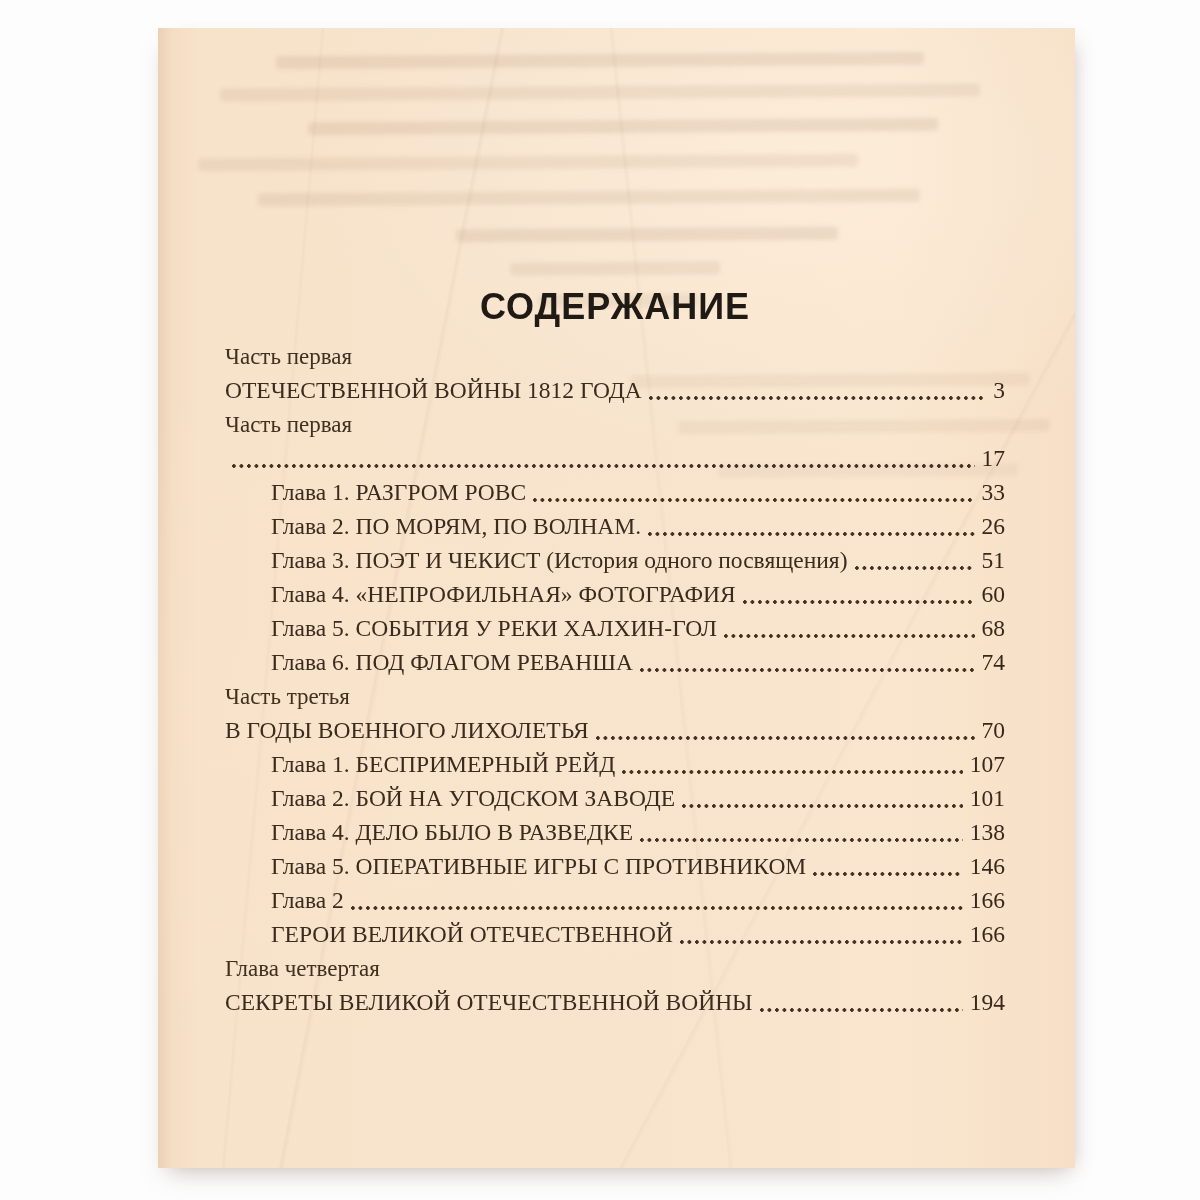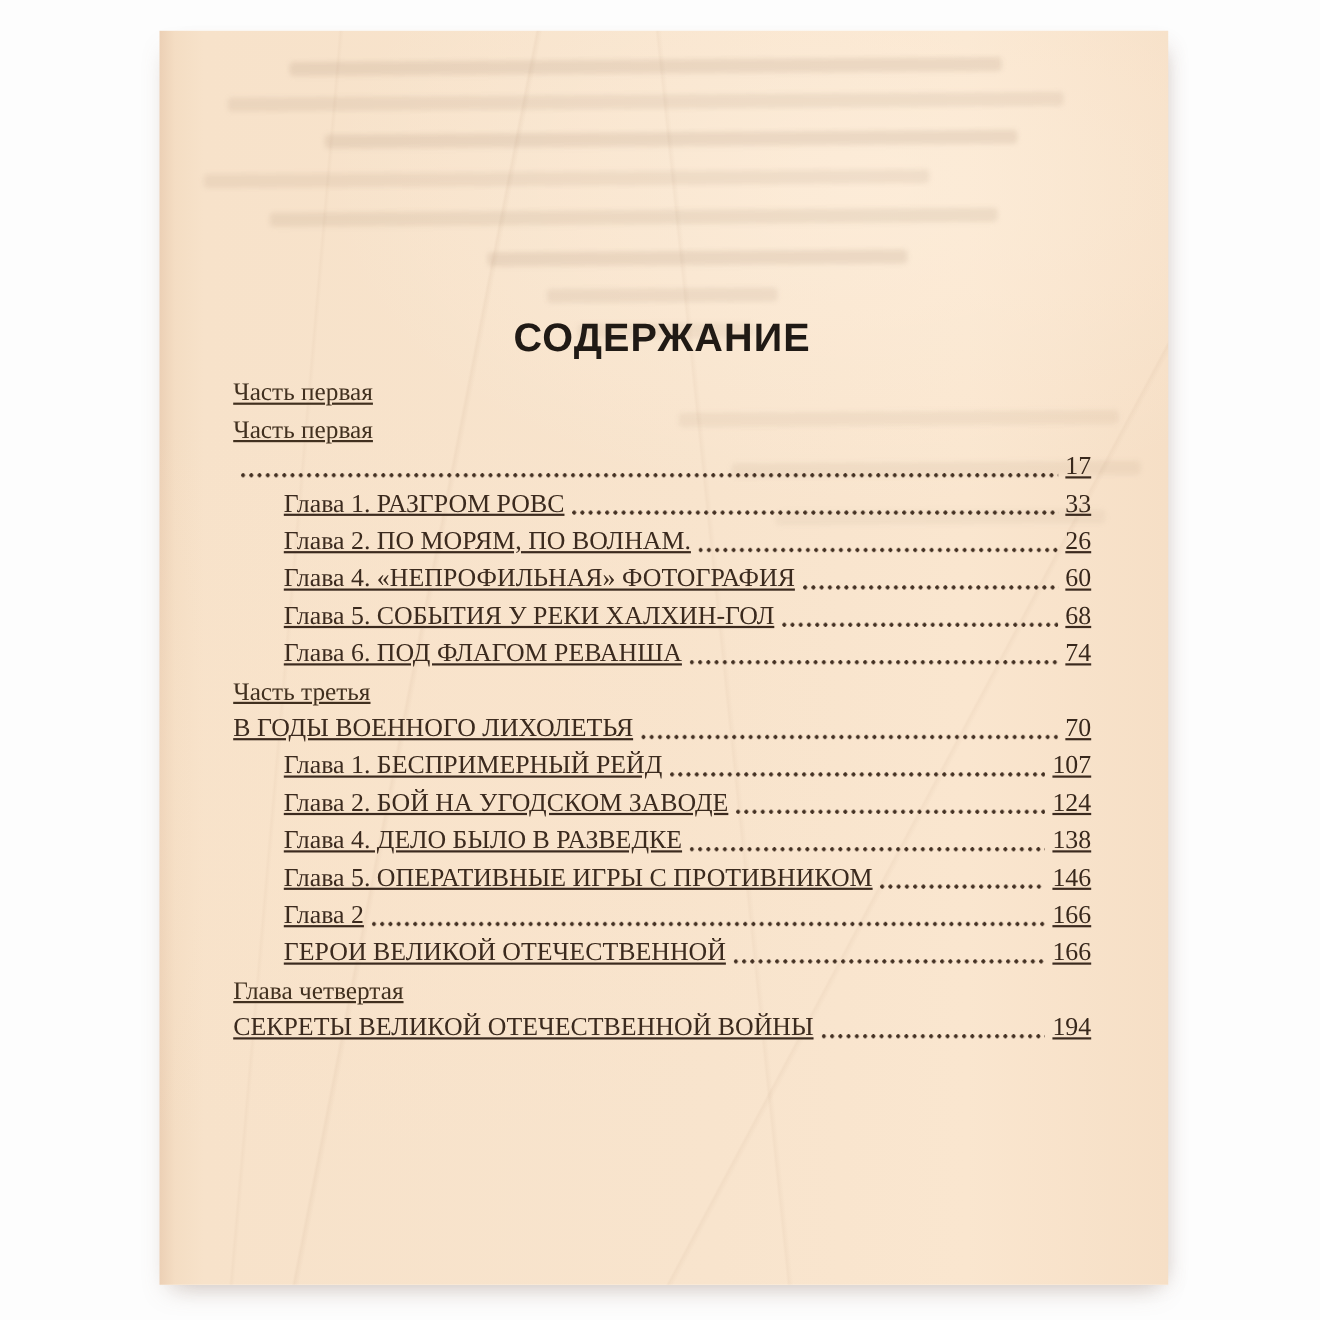--- a/index.html
+++ b/index.html
@@ -11,21 +11,21 @@
   }
 
   .photo {
     position: relative;
     width: 1200px; height: 1200px;
   }
 
   
   .page {
     position: absolute;
-    left: 145px; top: 28px;
+    left: 158px; top: 28px;
     width: 917px; height: 1140px;
     background:
       radial-gradient(ellipse 700px 420px at 70% 12%, rgba(255,241,224,0.55), rgba(255,241,224,0) 70%),
       radial-gradient(ellipse 600px 500px at 25% 60%, rgba(250,228,203,0.5), rgba(250,228,203,0) 75%),
       linear-gradient(90deg, #ecd0b5 0px, #f4ddc3 14px, #f7e2ca 40px, #f8e4cd 55%, #fae6cf 80%, #f6dfc6 100%);
     box-shadow:
       0 12px 22px -8px rgba(140,115,100,0.35),
       10px 6px 18px -10px rgba(150,125,110,0.25);
     box-sizing: border-box;
     padding: 258px 70px 0 67px;
@@ -80,21 +80,20 @@
   
   .entries { position: relative; }
 
   .row {
     display: flex;
     align-items: flex-start;
     margin: 0 0 8.5px 0;
     color: #3b2a1e;
     font-size: 23.5px;
     line-height: 25.5px;
-    text-decoration: underline;
   }
   .row.part { font-size: 23px; margin-top: 3px; color: #41301f; }
   .row.chapter { padding-left: 46px; }
 
   .entry-text { white-space: nowrap; }
 
   .leader {
     flex: 1 1 auto;
     align-self: flex-end;
     height: 4px;
@@ -132,20 +131,25 @@
     </div>
 
     <h1 class="toc-title">СОДЕРЖАНИЕ</h1>
 
     <div class="entries" id="entries">
   <div class="row part">
     <span class="entry-text">Часть первая</span>
   </div>
 
 
+  <div class="row section">
+    <span class="entry-text">ОТЕЧЕСТВЕННОЙ ВОЙНЫ 1812 ГОДА</span>
+    <span class="leader"></span>
+    <span class="pagenum">3</span>
+  </div>
 
   <div class="row part">
     <span class="entry-text">Часть первая</span>
   </div>
 
   <div class="row section">
     <span class="leader"></span>
     <span class="pagenum">17</span>
   </div>
 
@@ -154,20 +158,25 @@
     <span class="leader"></span>
     <span class="pagenum">33</span>
   </div>
 
   <div class="row chapter">
     <span class="entry-text">Глава 2. ПО МОРЯМ, ПО ВОЛНАМ.</span>
     <span class="leader"></span>
     <span class="pagenum">26</span>
   </div>
 
+  <div class="row chapter">
+    <span class="entry-text">Глава 3. ПОЭТ И ЧЕКИСТ (История одного посвящения)</span>
+    <span class="leader"></span>
+    <span class="pagenum">51</span>
+  </div>
 
   <div class="row chapter">
     <span class="entry-text">Глава 4. «НЕПРОФИЛЬНАЯ» ФОТОГРАФИЯ</span>
     <span class="leader"></span>
     <span class="pagenum">60</span>
   </div>
 
   <div class="row chapter">
     <span class="entry-text">Глава 5. СОБЫТИЯ У РЕКИ ХАЛХИН-ГОЛ</span>
     <span class="leader"></span>
@@ -192,21 +201,21 @@
 
   <div class="row chapter">
     <span class="entry-text">Глава 1. БЕСПРИМЕРНЫЙ РЕЙД</span>
     <span class="leader"></span>
     <span class="pagenum">107</span>
   </div>
 
   <div class="row chapter">
     <span class="entry-text">Глава 2. БОЙ НА УГОДСКОМ ЗАВОДЕ</span>
     <span class="leader"></span>
-    <span class="pagenum">124</span>
+    <span class="pagenum">101</span>
   </div>
 
 
   <div class="row chapter">
     <span class="entry-text">Глава 4. ДЕЛО БЫЛО В РАЗВЕДКЕ</span>
     <span class="leader"></span>
     <span class="pagenum">138</span>
   </div>
 
   <div class="row chapter">

